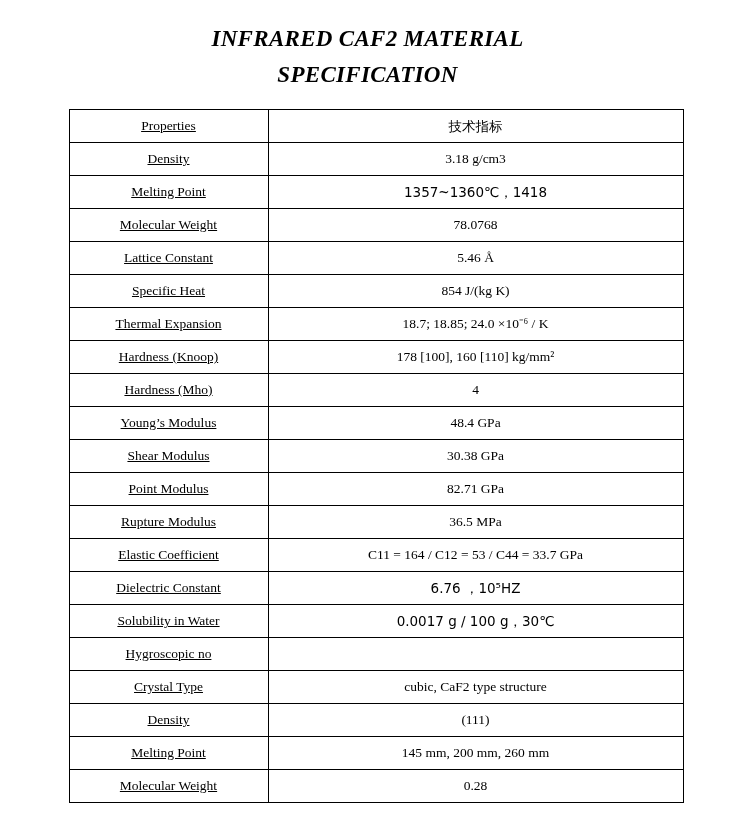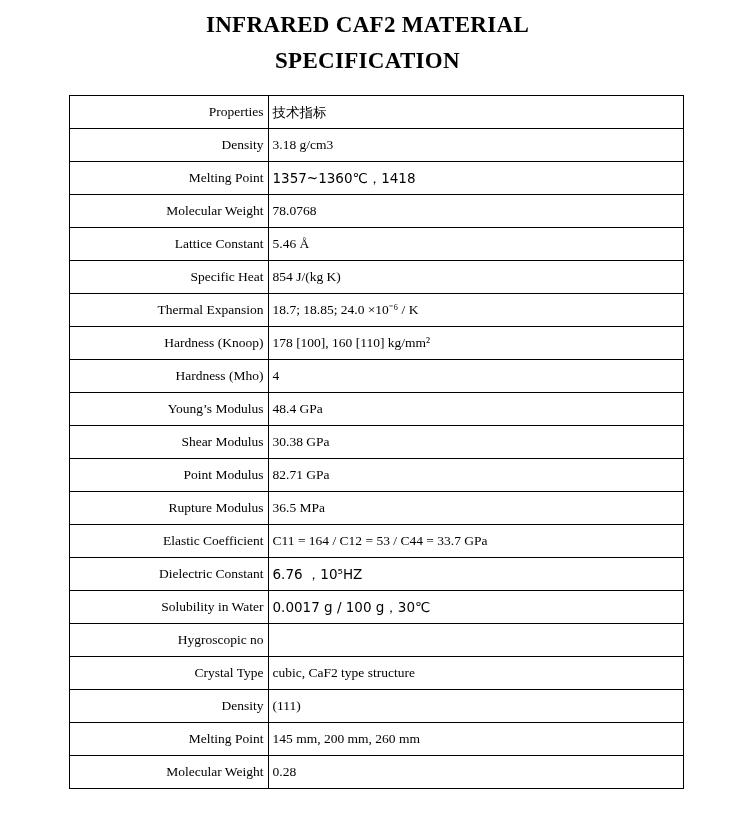--- a/index.html
+++ b/index.html
@@ -20,46 +20,49 @@
     position: relative;
     box-sizing: border-box;
   }
   .doc-title {
     text-align: center;
     font-family: "Liberation Serif", serif;
     font-weight: bold;
     font-size: 23px;
     line-height: 36px;
     letter-spacing: 0.3px;
-    margin: 7px auto 0 auto;
+    margin: 21px auto 0 auto;
     width: 560px;
+    font-style: italic;
   }
   .spec-table-wrap {
     margin: 16px auto 0 auto;
     width: 598px;
   }
   table.spec-table {
     border-collapse: collapse;
     width: 598px;
     table-layout: fixed;
   }
   table.spec-table td {
     border: 1px solid #000000;
     font-size: 13.5px;
     line-height: 16px;
     height: 28px;
     padding: 2px 4px;
     vertical-align: middle;
   }
   td.col-prop {
     width: 190px;
-    text-align: right;
+    text-align: center;
+    text-decoration: underline;
   }
   td.col-val {
     width: 406px;
+    text-align: center;
   }
   .cjk {
     font-family: "DejaVu Sans", sans-serif;
     font-size: 13px;
   }
 </style>
 </head>
 <body>
 
 <div class="page">

